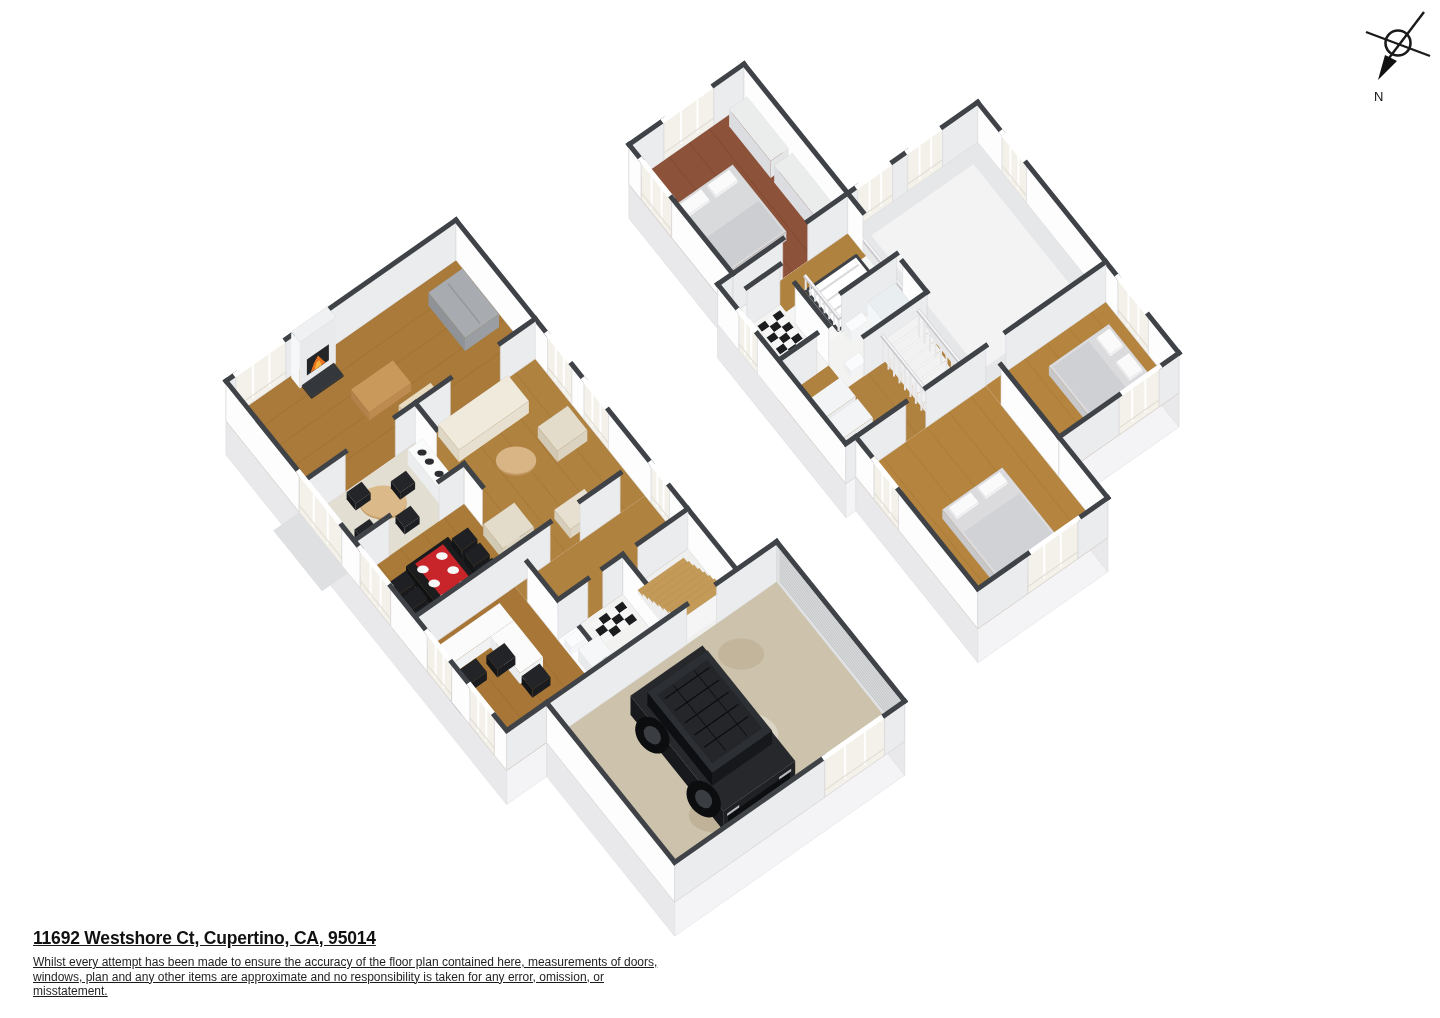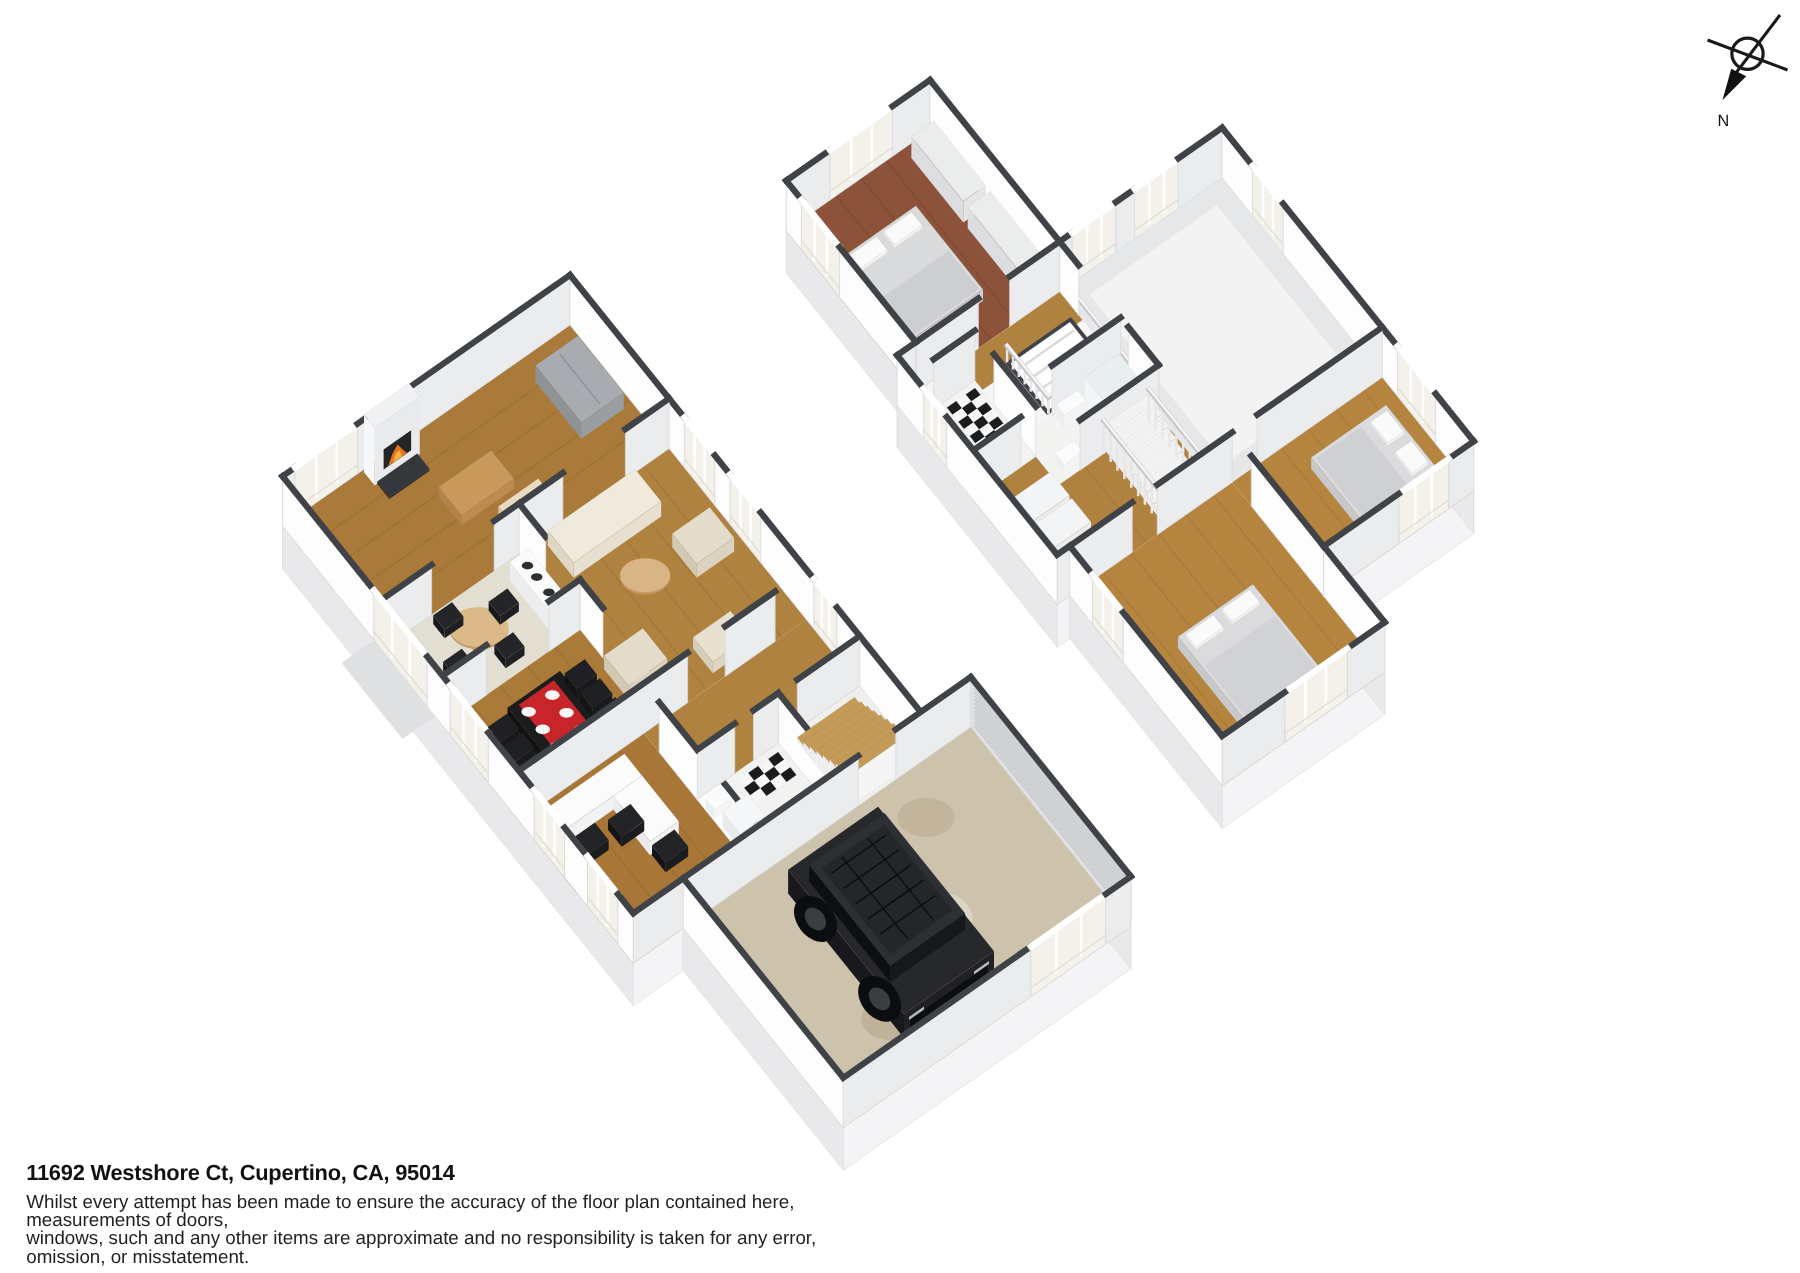--- a/index.html
+++ b/index.html
@@ -1,23 +1,23 @@
 <!DOCTYPE html>
 <html><head>
 <meta charset="utf-8">
 <style>
   html,body{margin:0;padding:0;background:#ffffff;}
   body{width:1440px;height:1018px;position:relative;overflow:hidden;
        font-family:"Liberation Sans", sans-serif; color:#1a1a1a;}
   #stage{position:absolute;inset:0;}
   #plan-svg{position:absolute;left:0;top:0;}
   #compass{position:absolute;left:1352px;top:6px;}
-  #address-block{position:absolute;left:21px;top:928px;width:640px;}
+  #address-block{position:absolute;left:33px;top:928px;width:640px;text-decoration:underline;}
   #address-title{font-size:17.5px;font-weight:bold;letter-spacing:-0.2px;color:#111;}
-  .disclaimer{font-size:15px;line-height:14.5px;color:#1f1f1f;}
+  .disclaimer{font-size:12px;line-height:14.5px;color:#1f1f1f;}
   .disclaimer-first{margin-top:6px;}
 </style>
 </head>
 <body>
 
 <div id="stage">
   <svg id="plan-svg" width="1440" height="1018" viewBox="0 0 1440 1018">
       <g>
         <polygon points="456.0,260.0 226.0,421.0 506.6,770.6 546.6,742.6 674.7,902.2 904.7,741.2 776.6,581.6 736.6,609.6" fill="#fdfdfd"></polygon>
         <polygon points="456.0,260.0 226.0,421.0 226.0,455.0 456.0,294.0" fill="#f4f4f6" stroke="#dcdcde" stroke-width="0.5" stroke-linejoin="round"></polygon>
@@ -689,15 +689,15 @@
     <line x1="72" y1="6" x2="34" y2="56" stroke="#1a1a1a" stroke-width="2.4"></line>
     <line x1="14" y1="26" x2="78" y2="50" stroke="#1a1a1a" stroke-width="2.4"></line>
     <circle cx="46" cy="37" r="12.5" fill="none" stroke="#1a1a1a" stroke-width="2.6"></circle>
     <polygon points="26,74 33,49 45,55" fill="#111"></polygon>
     <text x="22" y="95" font-size="13" fill="#111" font-family="Liberation Sans, sans-serif">N</text>
   </svg>
 
   <div id="address-block">
     <div id="address-title">11692 Westshore Ct, Cupertino, CA, 95014</div>
     <div class="disclaimer disclaimer-first">Whilst every attempt has been made to ensure the accuracy of the floor plan contained here, measurements of doors,</div>
-    <div class="disclaimer">windows, such and any other items are approximate and no responsibility is taken for any error, omission, or misstatement.</div>
+    <div class="disclaimer">windows, plan and any other items are approximate and no responsibility is taken for any error, omission, or misstatement.</div>
   </div>
 </div>
 
 </body></html>

